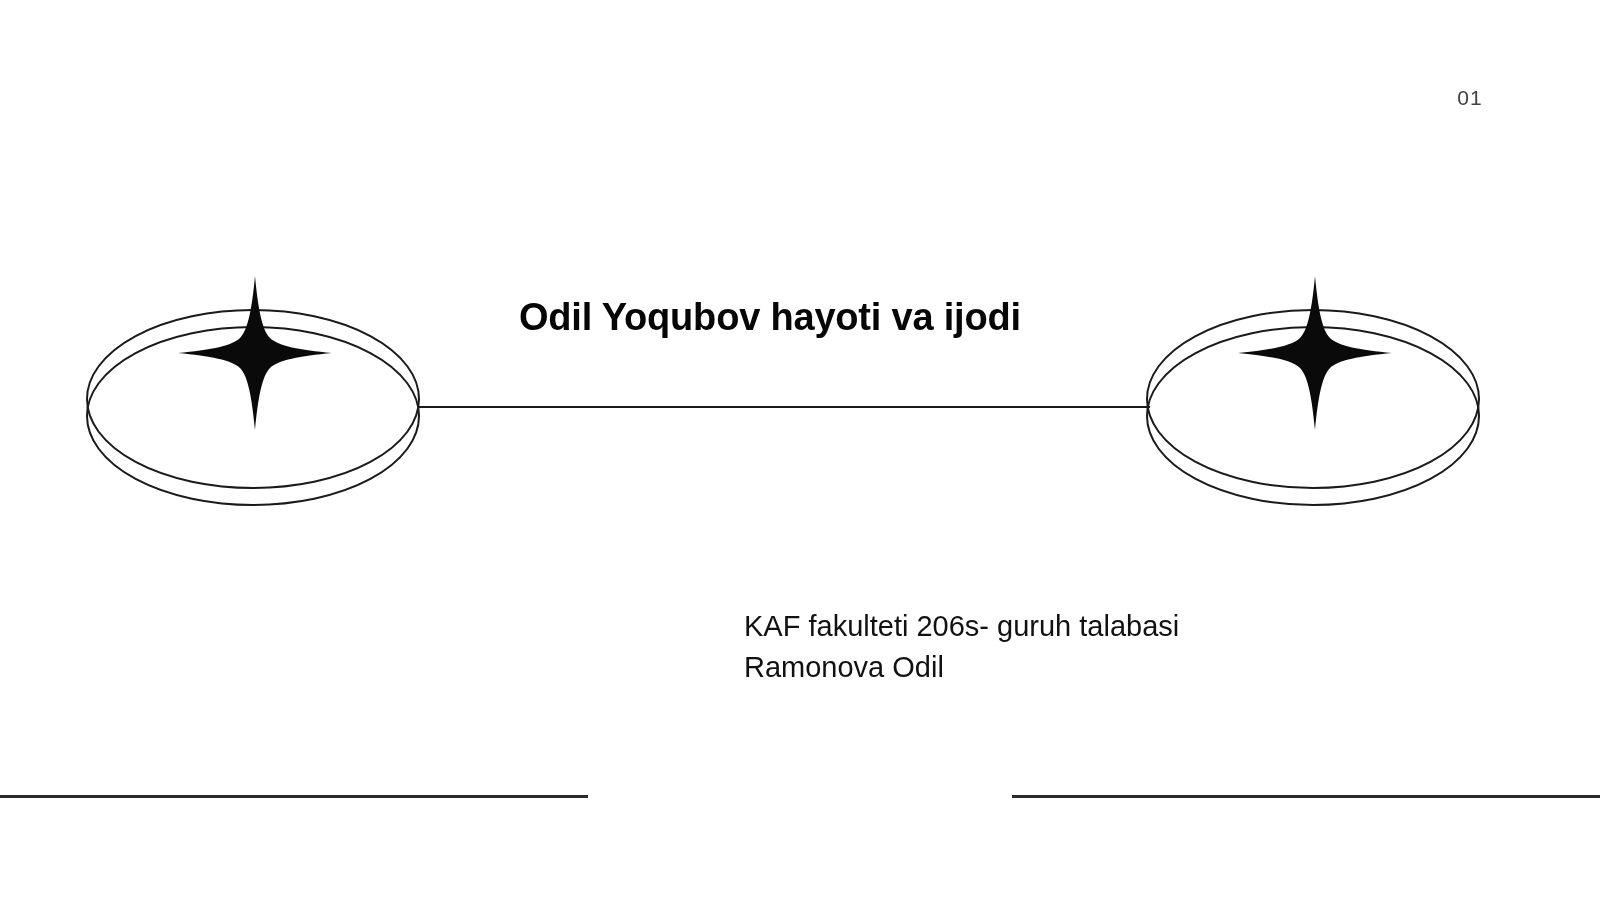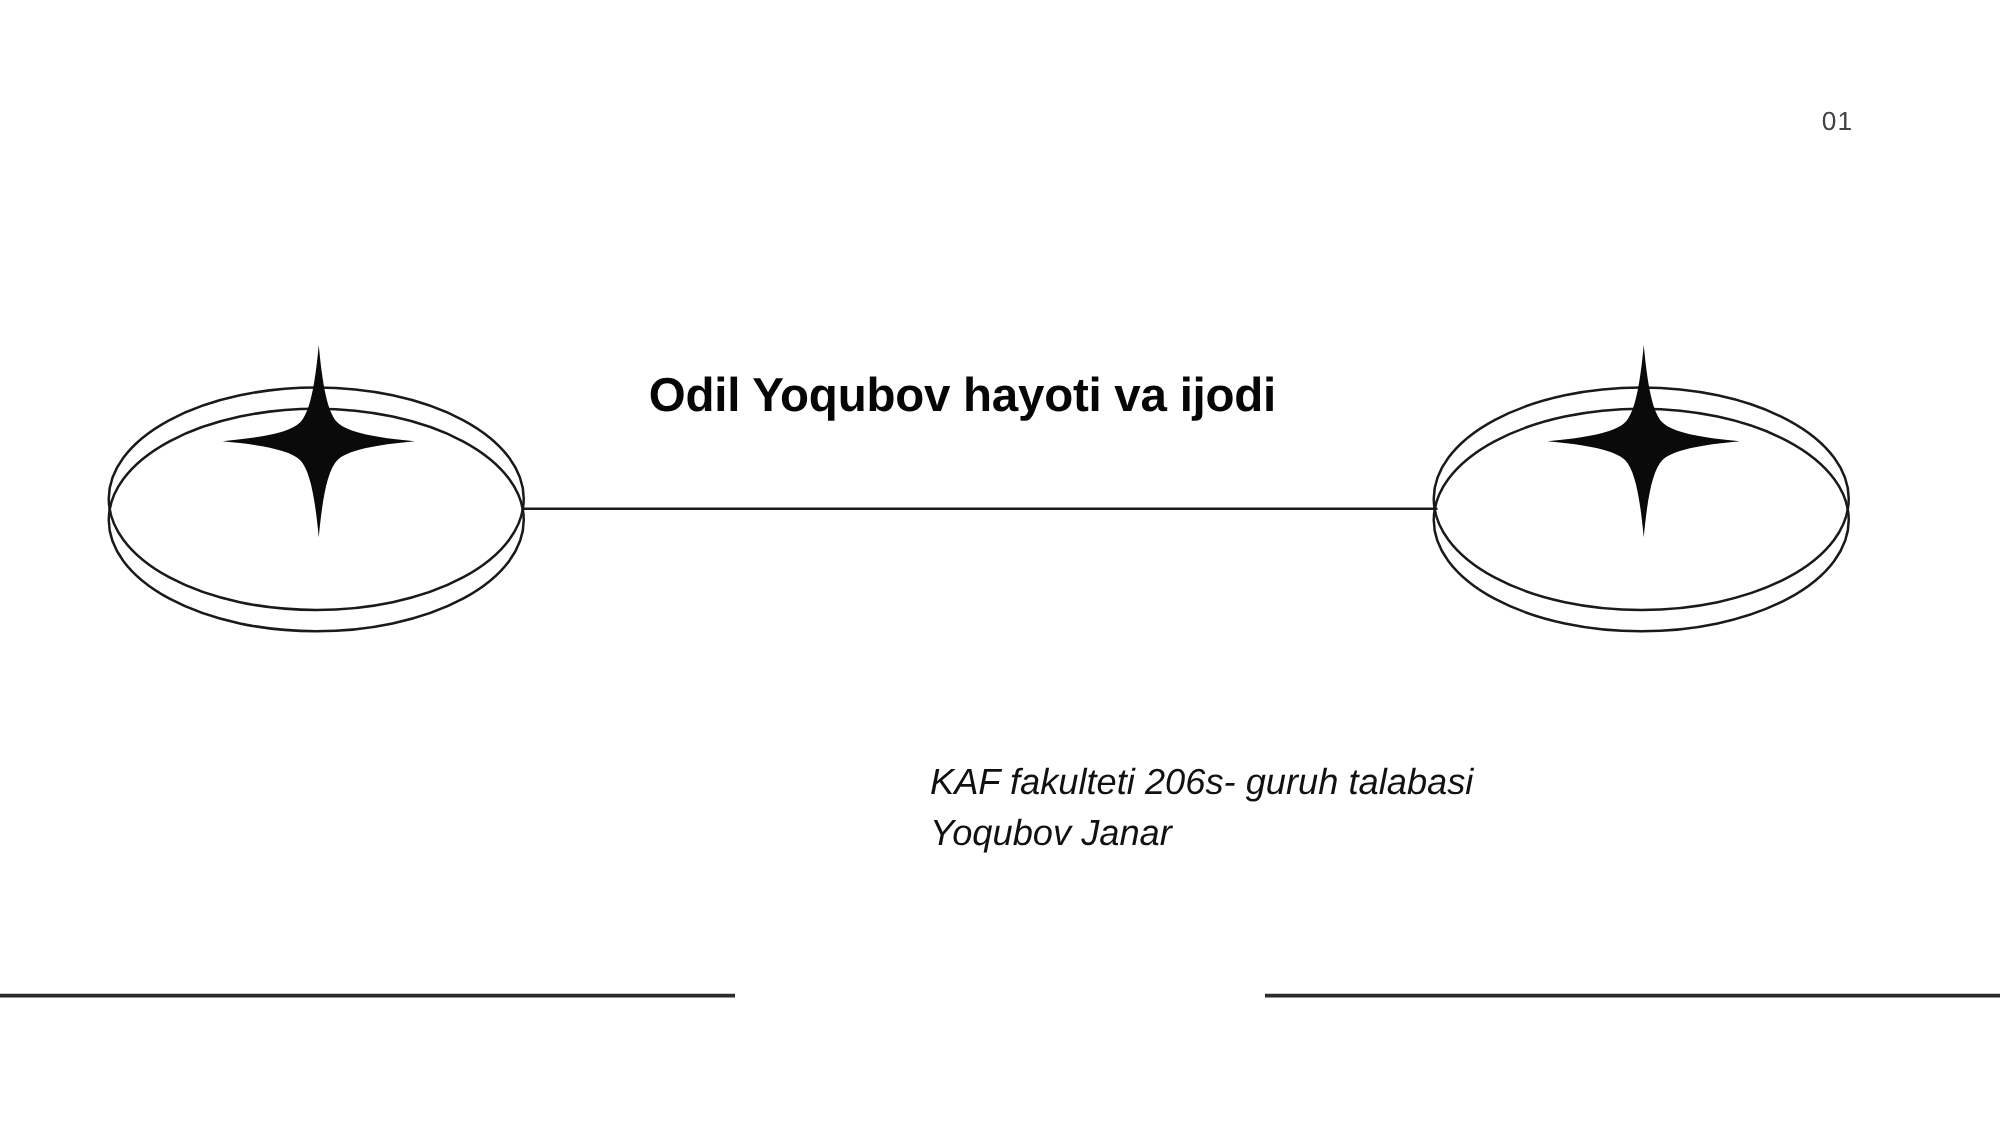--- a/index.html
+++ b/index.html
@@ -49,21 +49,20 @@
     letter-spacing: -0.2px;
     white-space: nowrap;
   }
 
   
   .subtitle {
     position: absolute;
     left: 744px;
     top: 606px;
     font-family: "Liberation Sans", sans-serif;
-    font-style: italic;
     font-size: 29px;
     font-weight: 400;
     line-height: 41px;
     color: #111111;
     white-space: nowrap;
   }
   .subtitle .line {
     display: block;
   }
 
@@ -138,19 +137,19 @@
                C170 62 174 40 177 8 Z" fill="#0a0a0a"></path>
     </svg>
   </div>
 
   <div class="connector"></div>
 
   <div class="slide-title">Odil Yoqubov hayoti va ijodi</div>
 
   <div class="subtitle">
     <span class="line">KAF fakulteti 206s- guruh talabasi</span>
-    <span class="line">Yoqubov Janar</span>
+    <span class="line">Ramonova Odil</span>
   </div>
 
   <div class="rule left"></div>
   <div class="rule right"></div>
 
 </div>
 
 </body></html>

